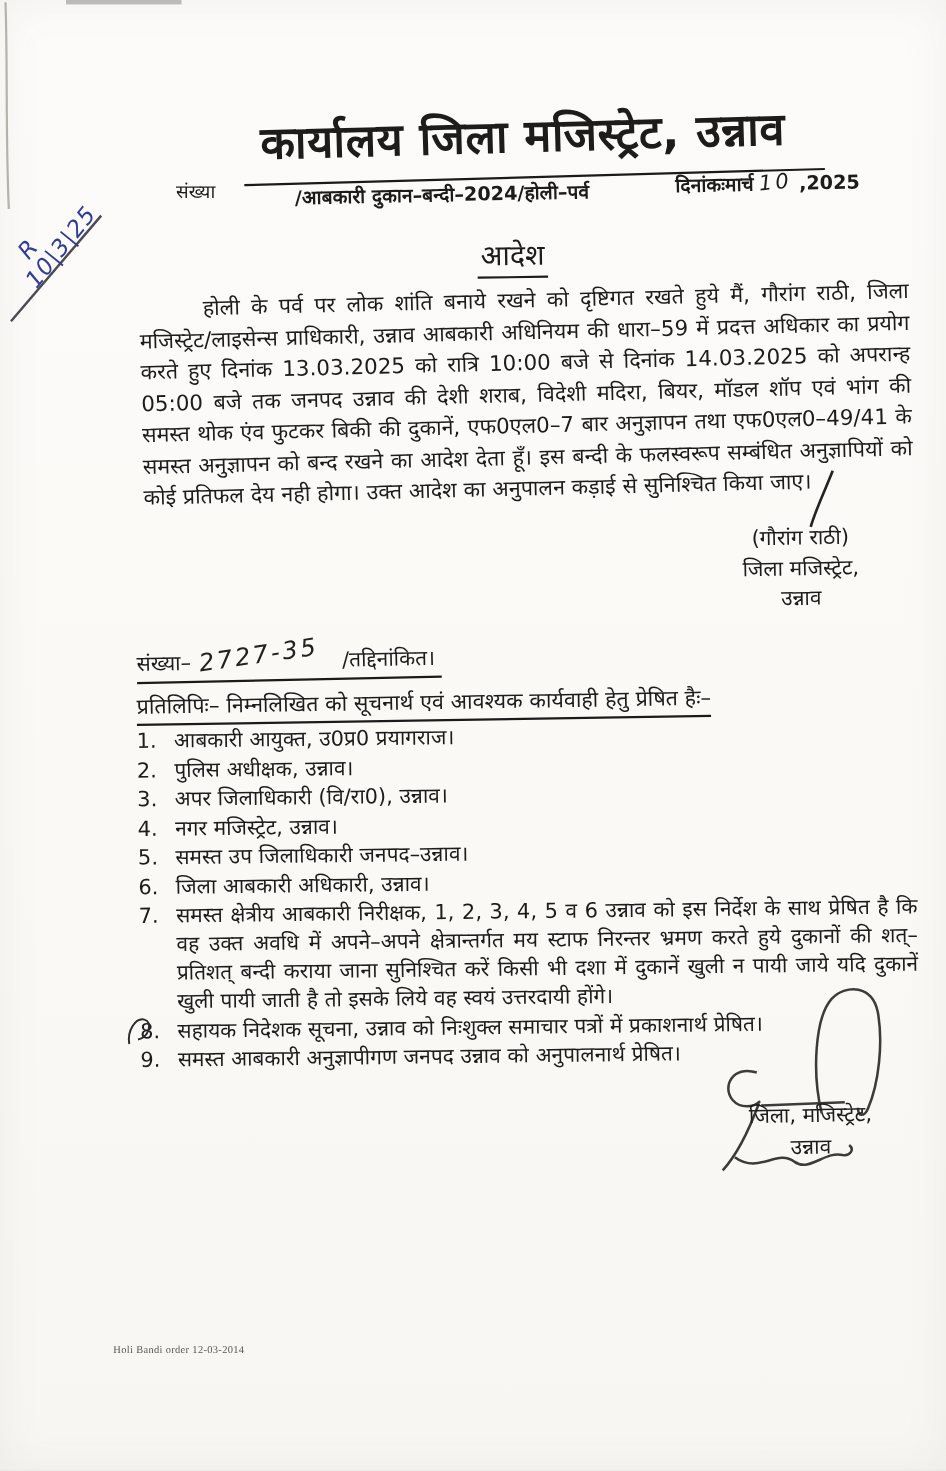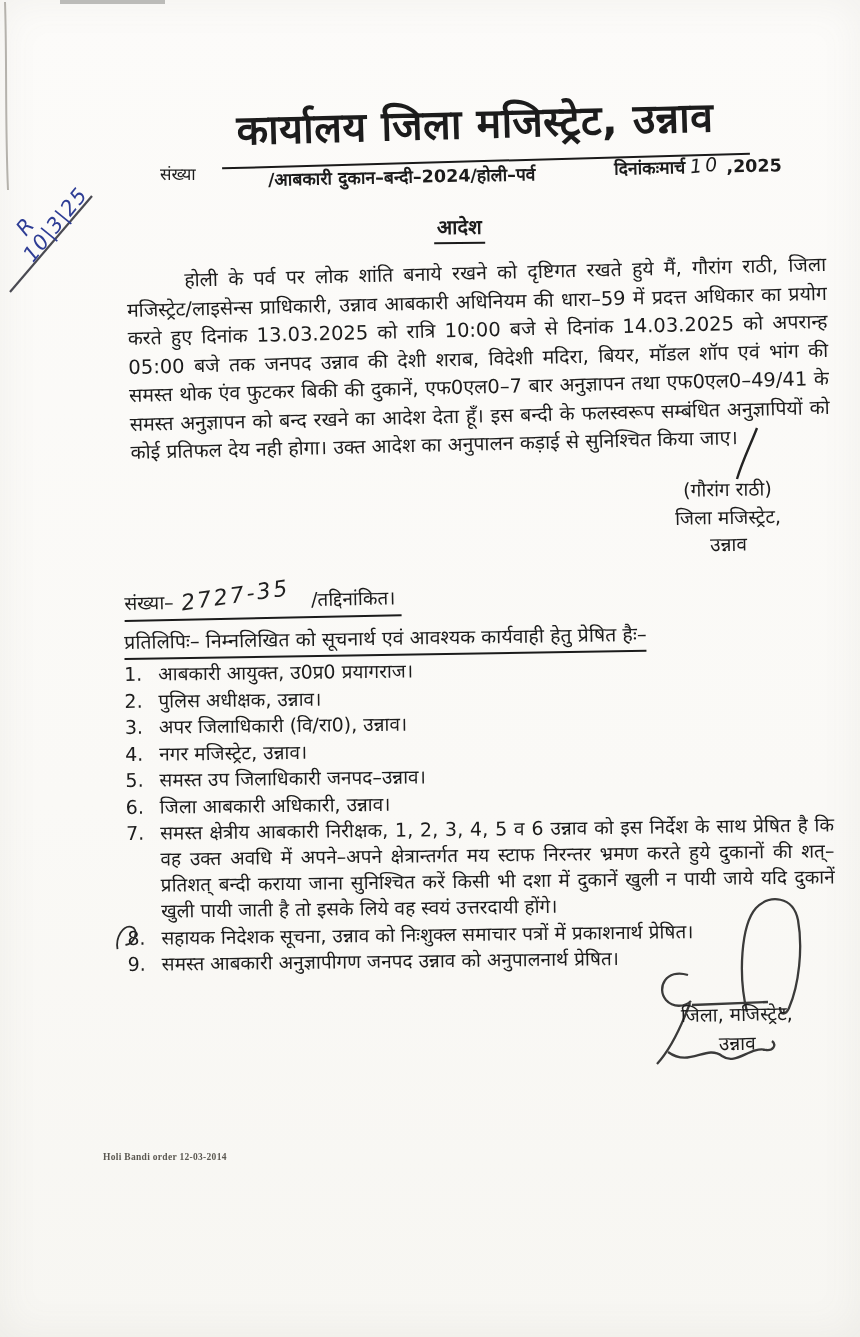--- a/index.html
+++ b/index.html
@@ -41,21 +41,21 @@
   .hand-day {
     display:inline-block; font-size:19px; font-weight:400;
     font-style:italic; letter-spacing:3px;
     transform:rotate(-4deg) translateY(-1px);
     margin:0 6px 0 5px;
   }
 
   
   .order-heading {
     left:434px; top:213px;
-    font-size:20px; font-weight:700;
+    font-size:26px; font-weight:400;
     border-bottom:2.5px solid #1b1b1b;
     padding:0 3px 2px 3px;
     transform:rotate(-0.8deg);
   }
   .order-body {
     left:126px; top:268px; width:700px;
     font-size:19.5px; line-height:28.5px;
     text-align:justify; text-indent:58px;
     transform:rotate(-1.4deg); transform-origin:left top;
   }
@@ -110,25 +110,24 @@
   
   .pen-note {
     left:2px; top:238px;
     transform:rotate(-51deg); transform-origin:left top;
     color:#2e3d95; font-size:21px; line-height:22px;
     font-style:italic; letter-spacing:1px;
   }
   .pen-note .l1 { margin-left:16px; }
 
   .footer-note {
-    left:103px; top:1152px;
+    left:103px; top:1223px;
     font-size:9.5px; color:#5a5750;
     font-family:"Liberation Serif","DejaVu Serif",serif;
     letter-spacing:0.3px;
-    font-weight:bold;
   }
 
   svg.overlay { position:absolute; left:0; top:0; pointer-events:none; }
 </style>
 </head>
 <body>
 
 <div class="page">
 
   <svg class="overlay" width="860" height="1337" viewBox="0 0 860 1337">

